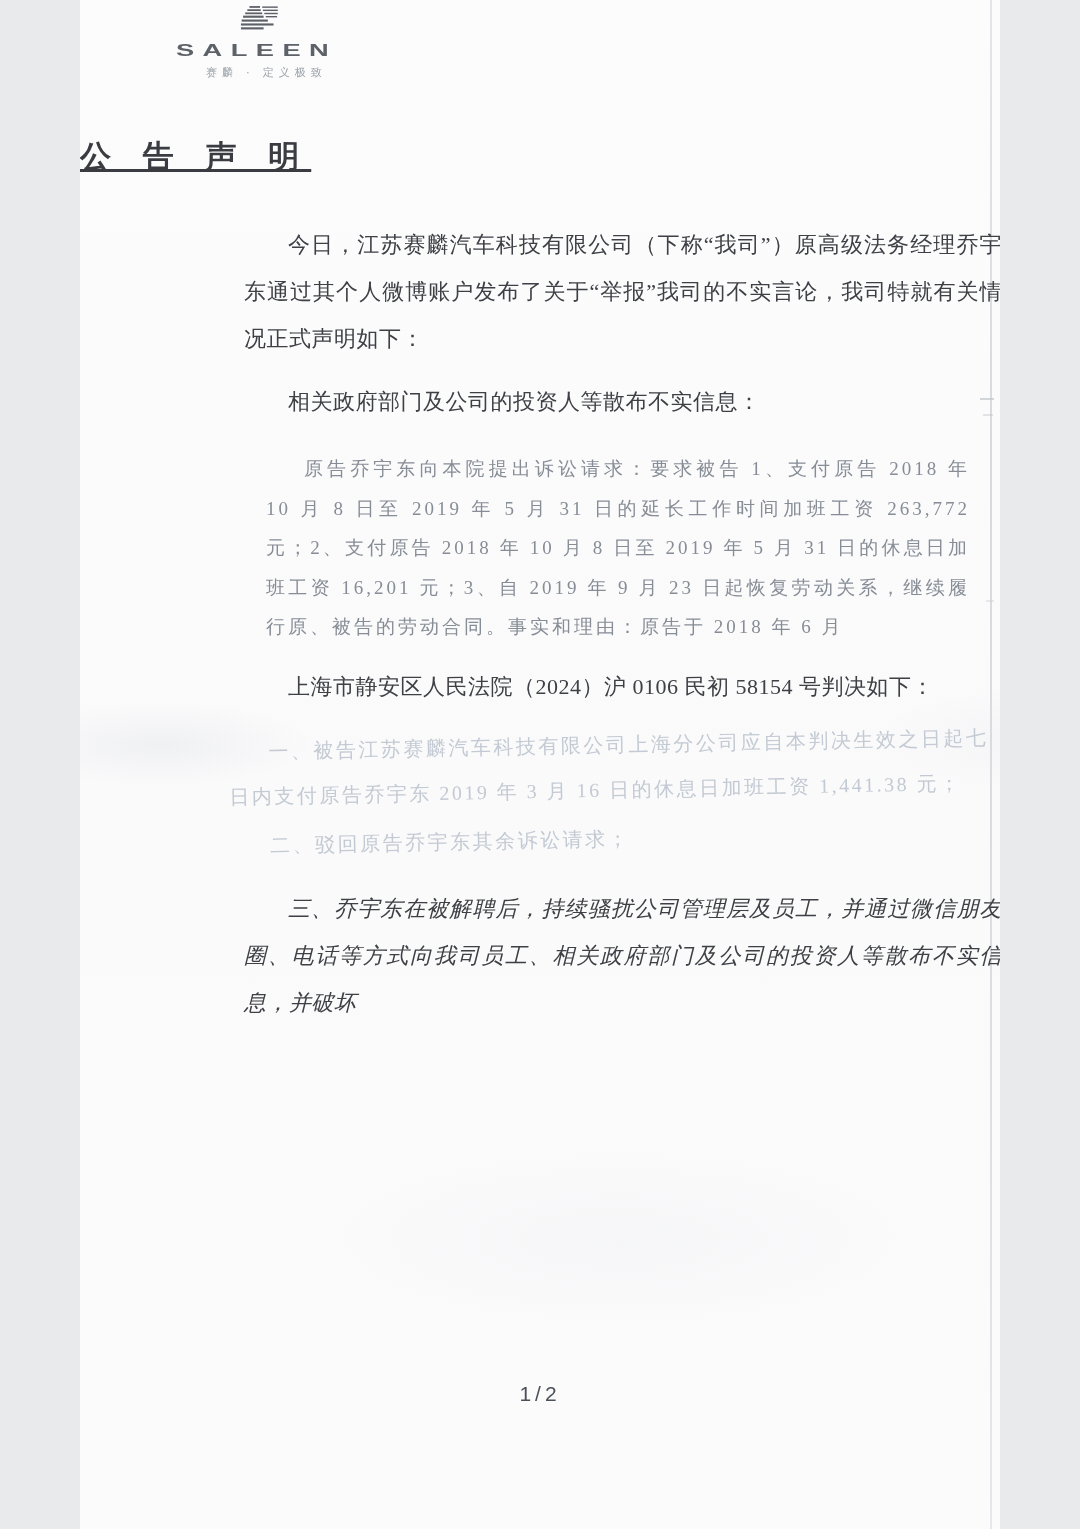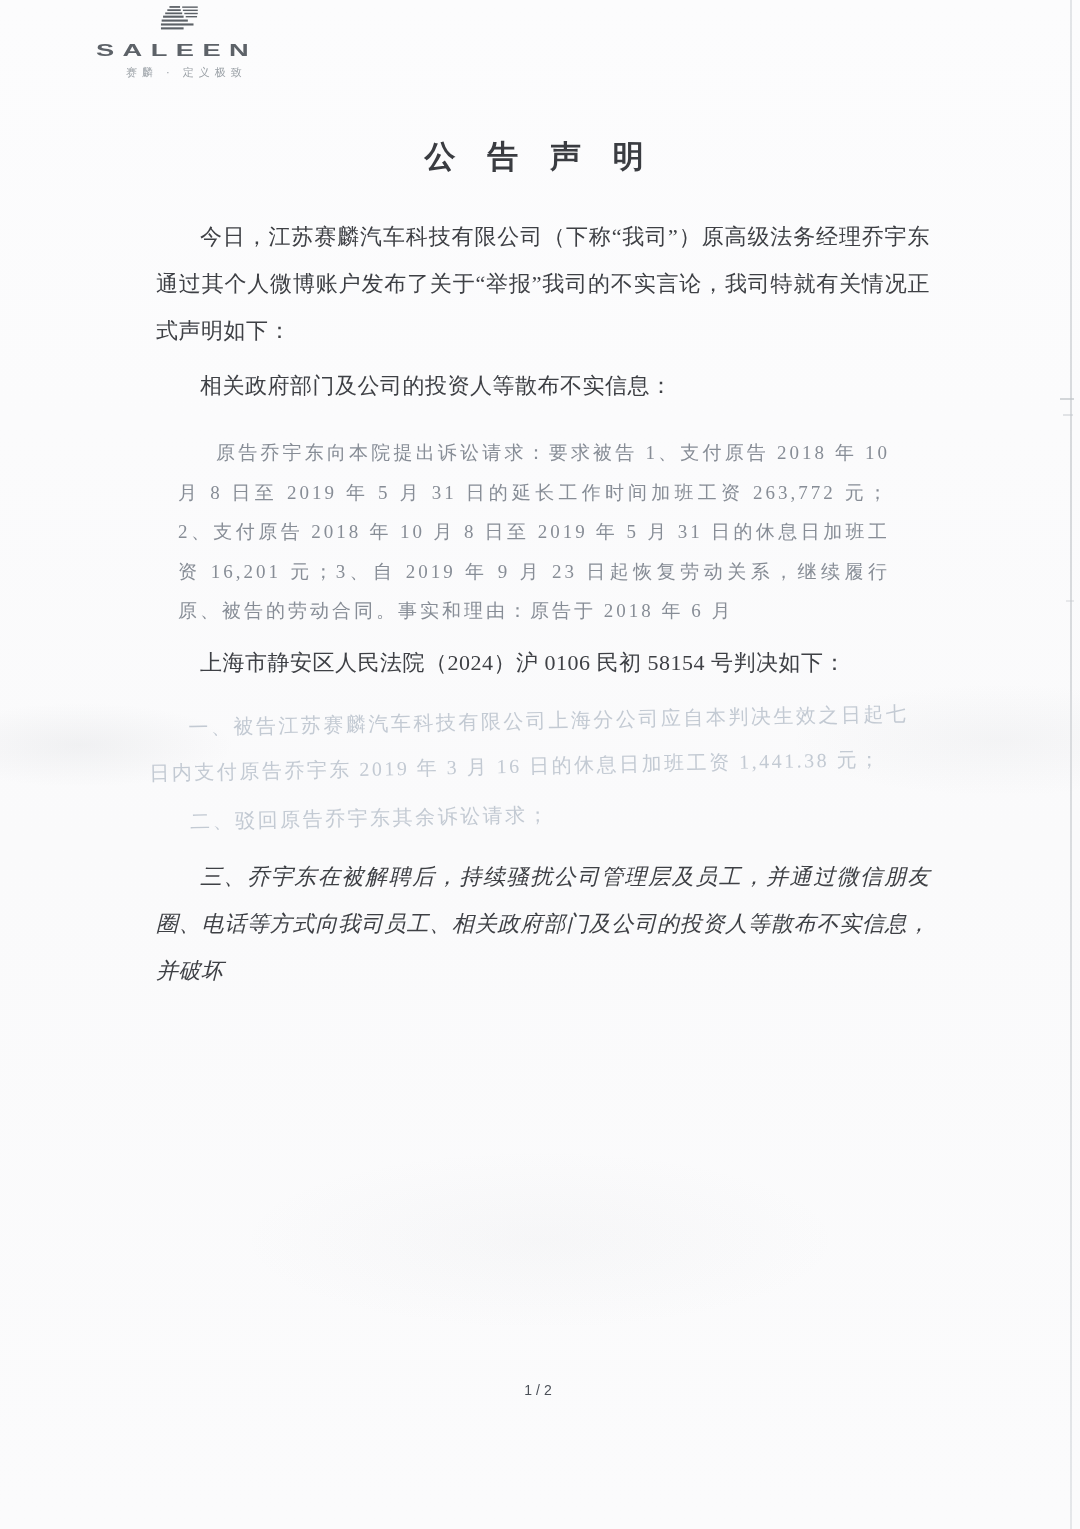--- a/index.html
+++ b/index.html
@@ -1,18 +1,18 @@
 <!DOCTYPE html>
 <html lang="zh"><head>
 <meta charset="utf-8">
 <style>
   html,body{margin:0;padding:0;background:#e9eaec;}
   .page{
     position:relative;
-    width:1080px;height:1529px;
+    width:920px;height:1529px;
     margin:0 auto;
     background:linear-gradient(180deg,#fcfcfd 0%,#fafafb 55%,#fbfbfc 100%);
     overflow:hidden;
     font-family:"Liberation Serif","DejaVu Serif",serif;
     color:#3e4045;
   }
   
   .page::before{
     content:"";position:absolute;inset:0;pointer-events:none;
     background:
@@ -40,54 +40,55 @@
     white-space:nowrap;
   }
   .logo-tagline{
     font-family:"Liberation Sans","DejaVu Sans",sans-serif;
     font-size:11px;letter-spacing:5px;color:#9aa0a6;
     margin-top:-6px;margin-left:30px;white-space:nowrap;
   }
 
   .doc-title{
     position:absolute;top:136px;left:0;width:100%;
-    text-align:center;margin:0;
+    text-align:left;margin:0;
     font-size:31px;font-weight:600;letter-spacing:12px;
     color:#3a3c41;
+    text-decoration:underline;
   }
 
   .doc-body{
     position:absolute;left:148px;top:205px;width:790px;
     font-size:22px;line-height:47px;letter-spacing:0.5px;
     text-align:justify;
   }
-  .doc-body p{margin:8px;}
+  .doc-body p{margin:16px;}
   .indent{text-indent:2em;}
 
   .quote-complaint{
-    margin:24px 48px 0 30px;
+    margin:24px 48px 0 38px;
     font-size:19px;line-height:39.5px;letter-spacing:3px;
     color:#878d96;text-indent:2em;text-align:justify;
   }
   .lead{margin-top:2px;}
   .judgment-lead{margin-top:1px;}
   .quote-judgment{
     margin:20px 30px 0 0;
     font-size:20px;line-height:45px;letter-spacing:2.5px;
     color:#c3cad3;text-align:justify;
     transform:rotate(-1.1deg);transform-origin:left top;
   }
   .quote-judgment p{text-indent:2em;margin:0;}
   .quote-judgment p + p{margin-top:4px;}
   .item3{margin-top:8px;font-style:italic;}
 
   .page-footer{
     position:absolute;top:1382px;left:0;width:100%;text-align:center;
     font-family:"Liberation Sans","DejaVu Sans",sans-serif;
-    font-size:14px;letter-spacing:4px;color:#4b5058;
+    font-size:21px;letter-spacing:4px;color:#4b5058;
   }
 </style>
 </head>
 <body>
 
 <div class="page">
 
   <div class="scan-edge"></div>
   <div class="edge-mark m1"></div>
   <div class="edge-mark m2"></div>

